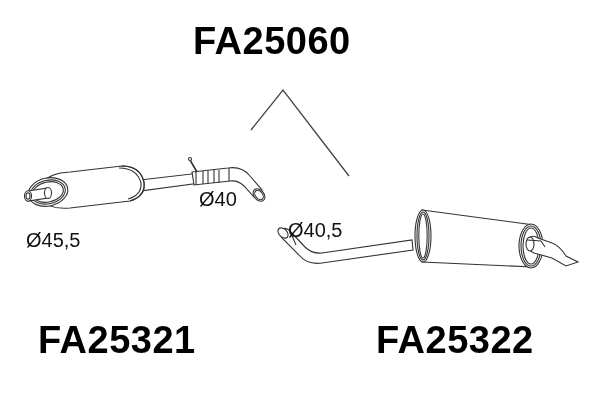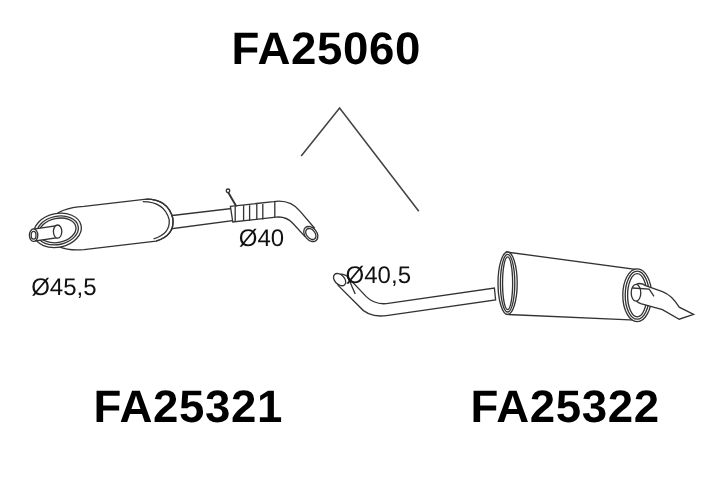--- a/index.html
+++ b/index.html
@@ -72,15 +72,15 @@
       <path d="M527,240 L541,241 L545,247" fill="none"></path>
     </g>
   </svg>
 
   <div class="part-no" style="left:193px; top:22px;">FA25060</div>
 
   <div class="dim" style="left:26px; top:230px;text-align:right;">Ø45,5</div>
   <div class="dim" style="left:199px; top:189px;">Ø40</div>
   <div class="dim" style="left:288px; top:220px;">Ø40,5</div>
 
-  <div class="part-no" style="left:38px; top:321px;margin-left:40px;">FA25321</div>
-  <div class="part-no" style="left:392px; top:321px;">FA25322</div>
+  <div class="part-no" style="left:38px; top:321px;">FA25321</div>
+  <div class="part-no" style="left:376px; top:321px;">FA25322</div>
 </div>
 
 </body></html>

